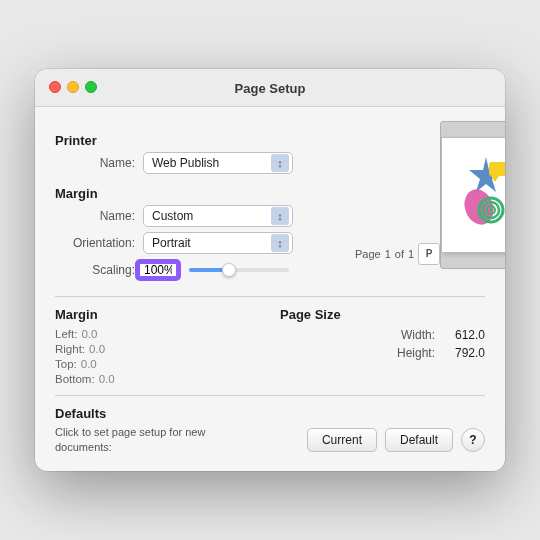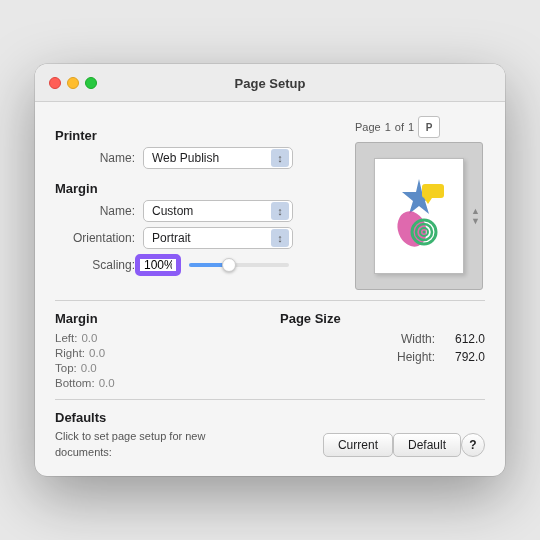--- a/index.html
+++ b/index.html
@@ -60,22 +60,21 @@
       justify-content: space-between;
       align-items: flex-start;
       gap: 12px;
     }
     .left-panel {
       flex: 1;
     }
     .right-panel {
       width: 130px;
       display: flex;
-      flex-direction: column;
-      align-items: flex-start;
+      align-items: flex-end;
     }
     .page-nav {
       display: flex;
       align-items: center;
       gap: 4px;
       font-size: 11px;
       color: #555;
       margin-bottom: 4px;
     }
     .page-nav-btn {
@@ -298,20 +297,21 @@
       justify-content: space-between;
     }
     .defaults-desc {
       font-size: 11px;
       color: #555;
       max-width: 160px;
       line-height: 1.4;
     }
     .defaults-buttons {
       display: flex;
+      gap: 8px;
       align-items: center;
     }
     .btn {
       height: 24px;
       padding: 0 14px;
       background: linear-gradient(#fff, #e8e8e8);
       border: 1px solid #c0c0c0;
       border-radius: 5px;
       font-size: 12px;
       cursor: pointer;

